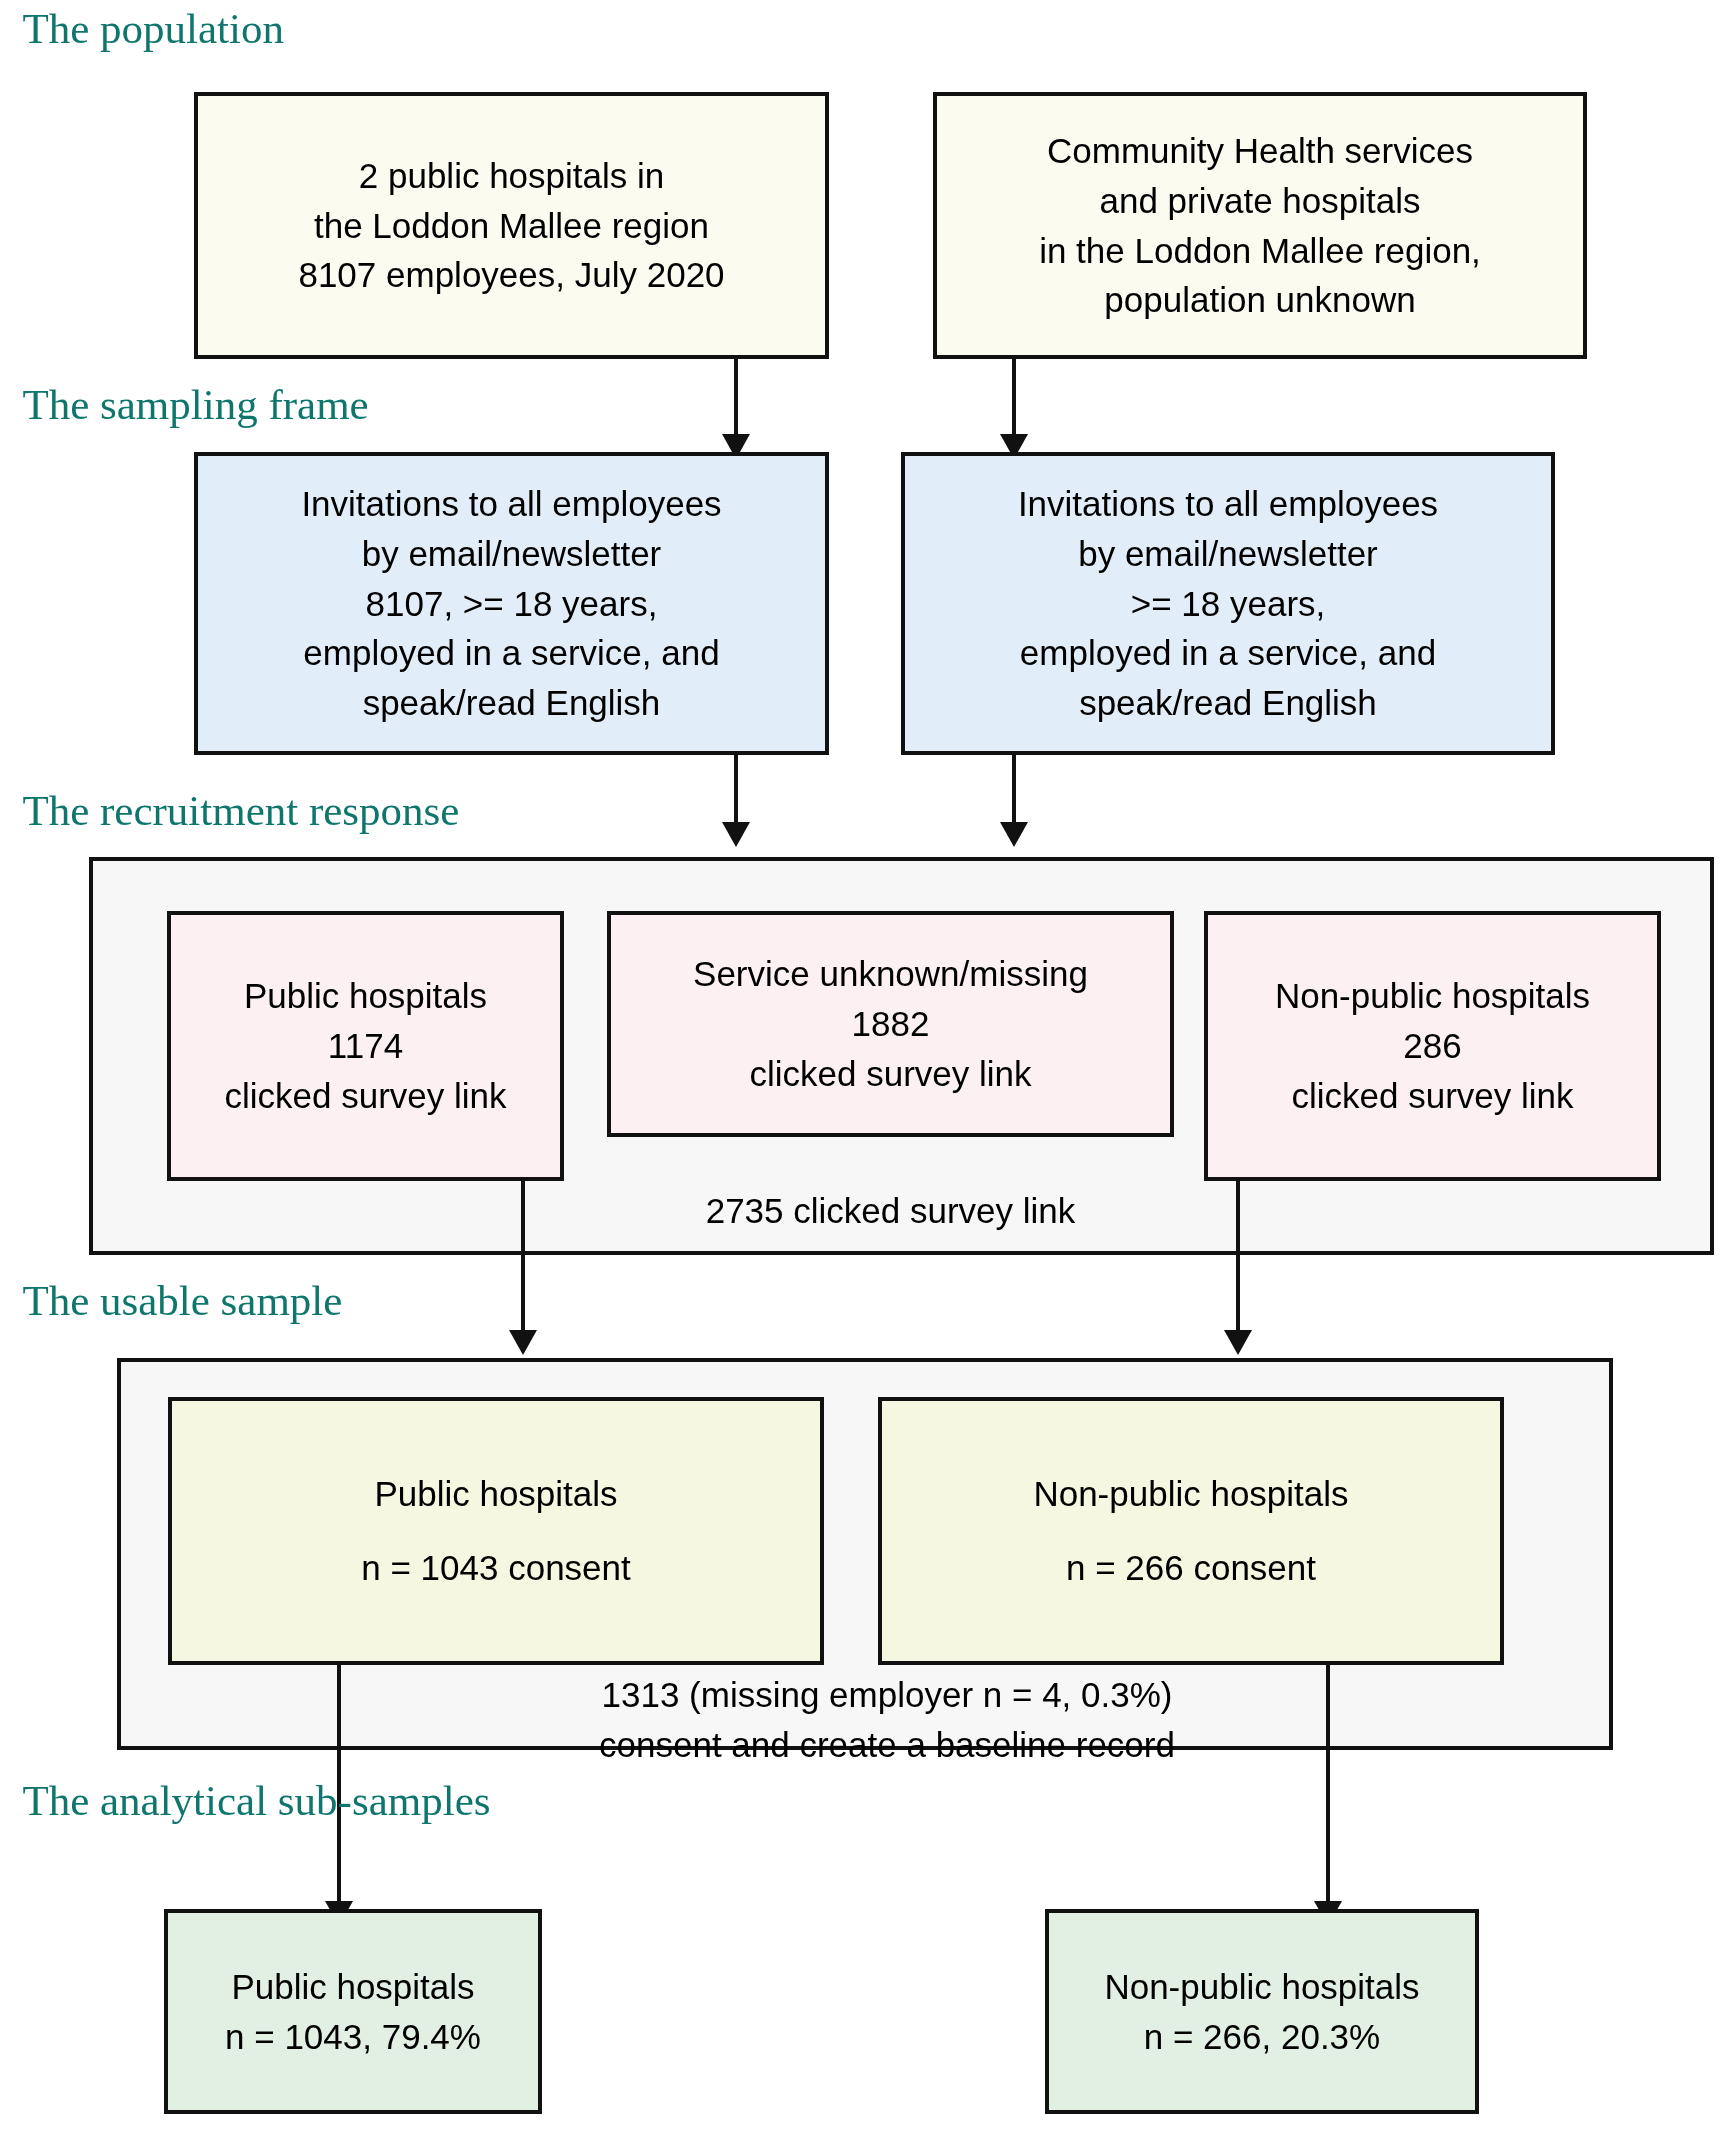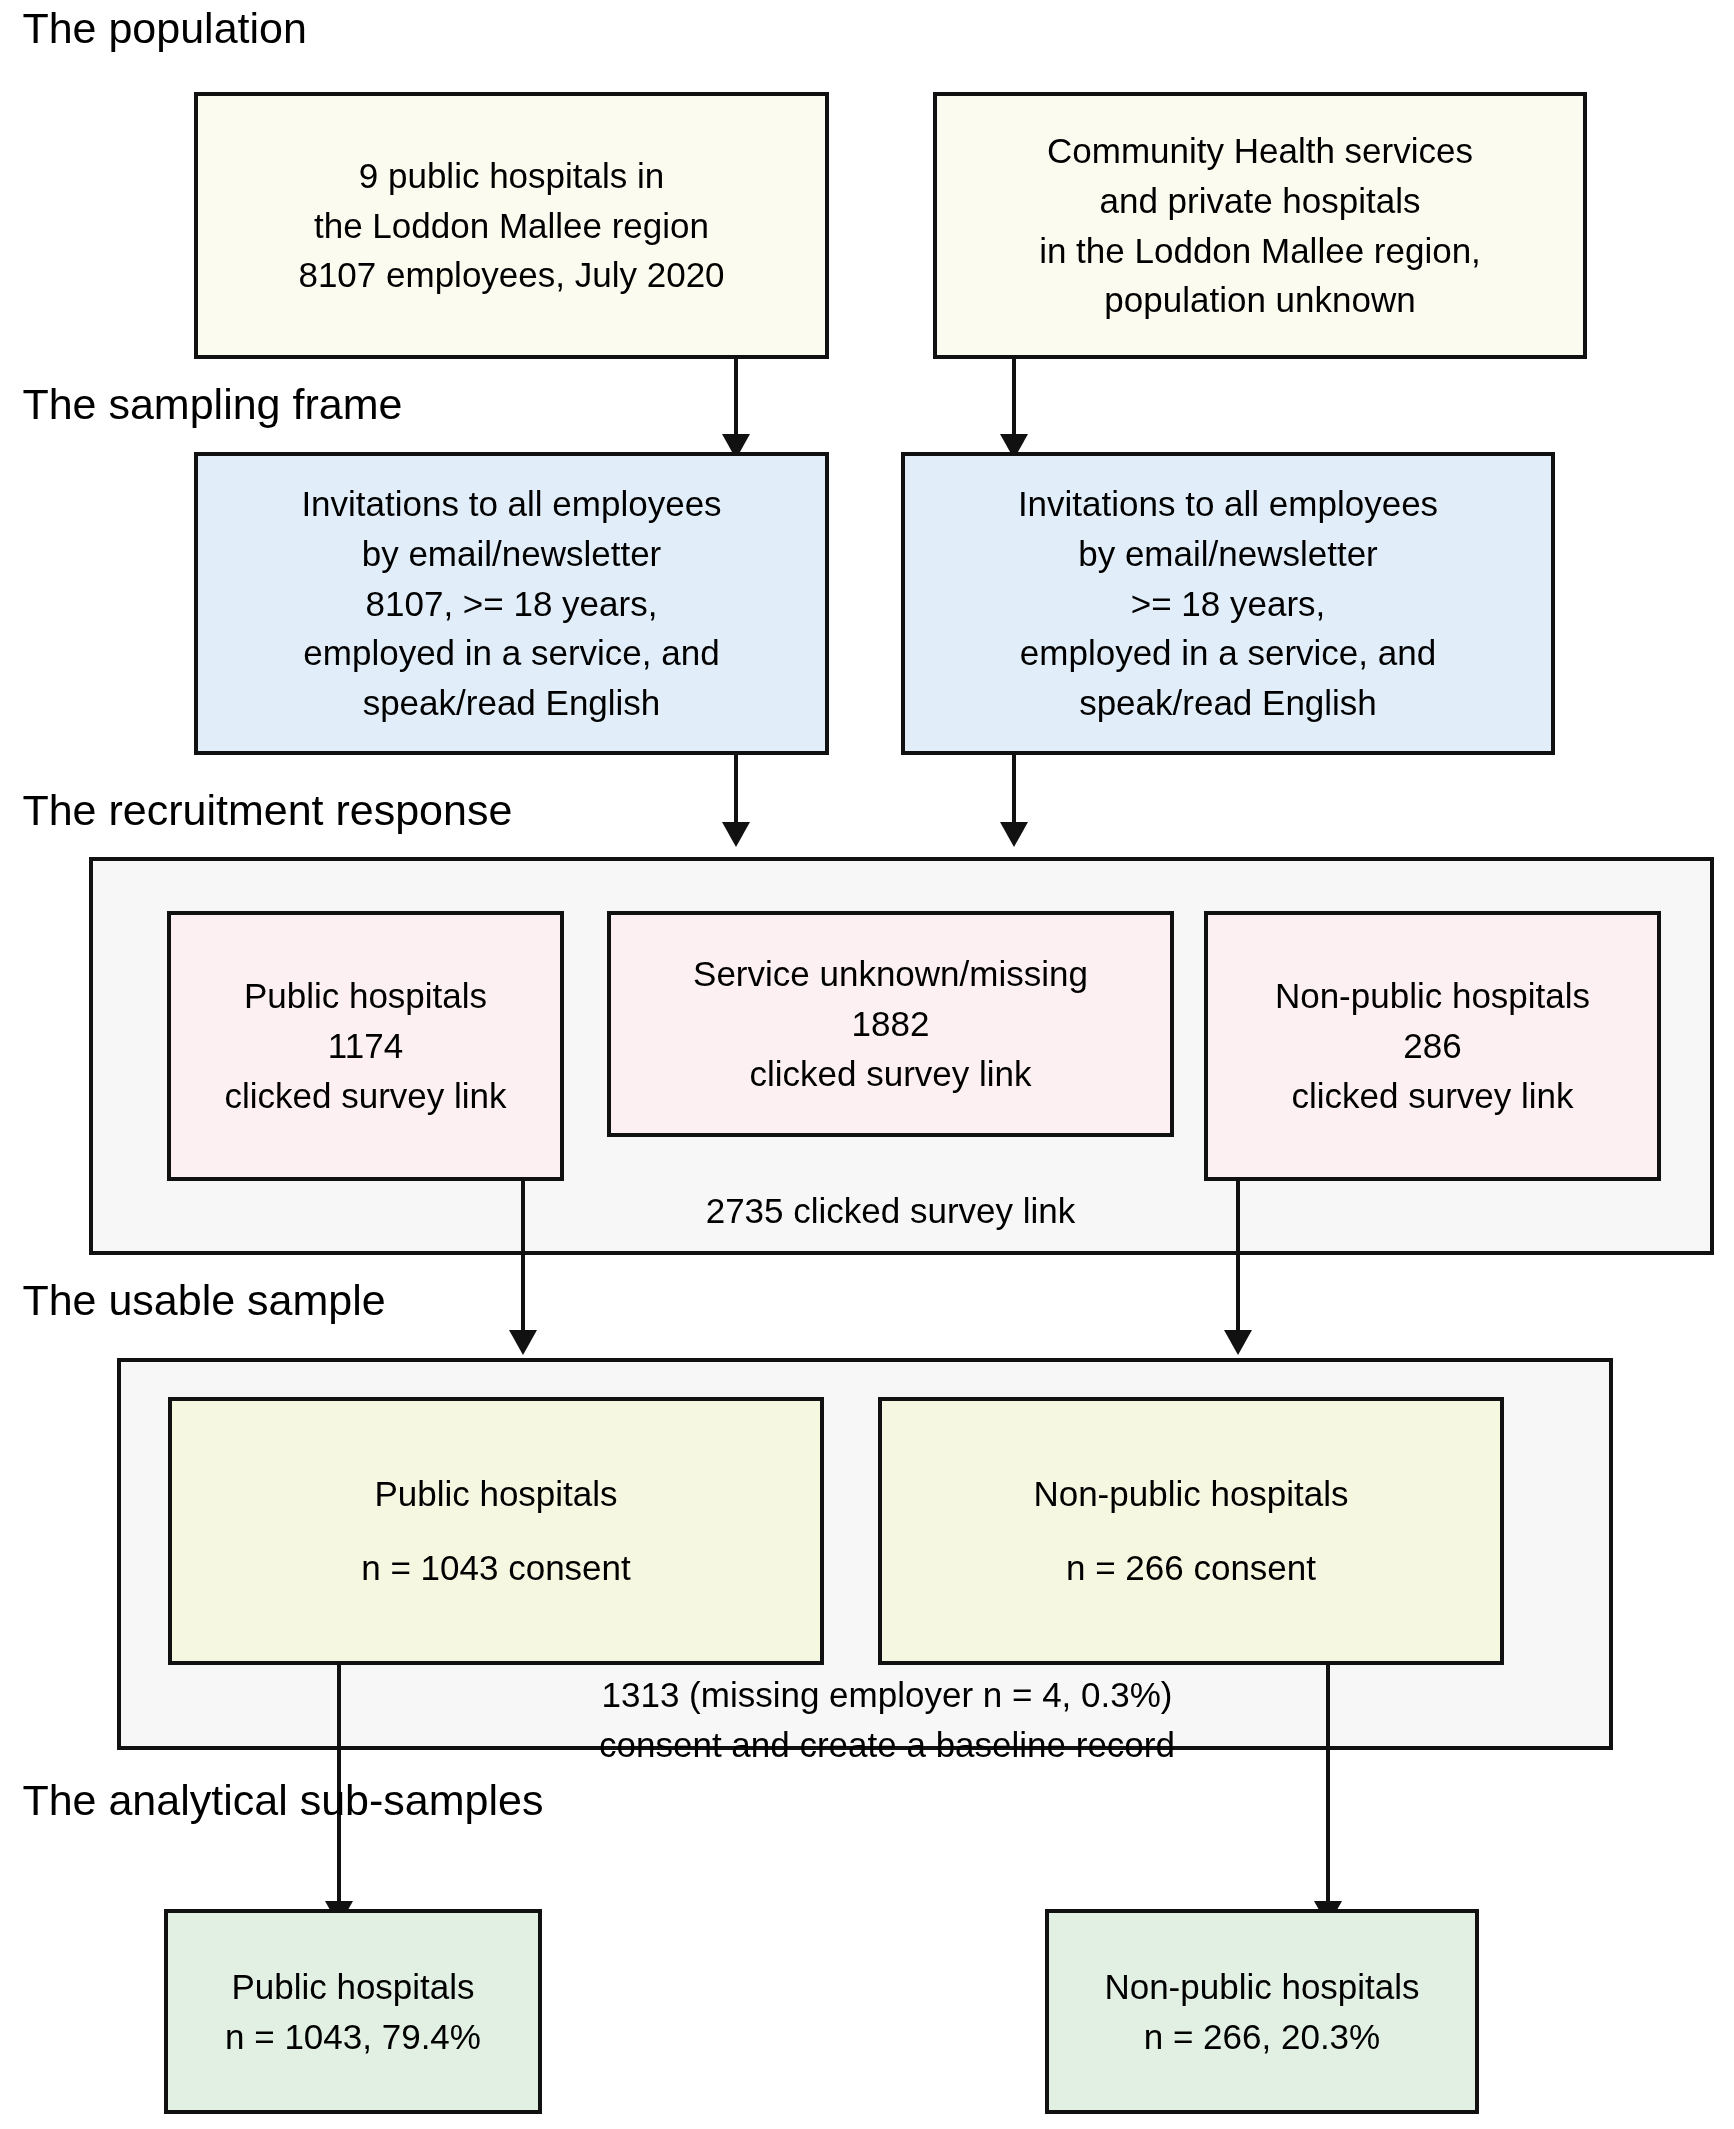--- a/index.html
+++ b/index.html
@@ -11,25 +11,25 @@
     position:relative;
     width:1734px;
     height:2129px;
     background:#ffffff;
     overflow:hidden;
   }
 
   
   .section-label{
     position:absolute;
-    color:#000000;
+    color:#0f766e;
     font-size:43px;
     line-height:1;
     white-space:nowrap;
-    font-family:Liberation Sans, sans-serif;
+    font-family:Liberation Serif, serif;
     z-index:6;
   }
 
   
   .node{
     position:absolute;
     box-sizing:border-box;
     border:4.2px solid #111111;
     display:flex;
     flex-direction:column;
@@ -93,21 +93,21 @@
 
   <div class="section-label" style="left:22.4px; top:383px;">The sampling frame</div>
 
   <div class="section-label" style="left:22.4px; top:789px;">The recruitment response</div>
 
   <div class="section-label" style="left:22.4px; top:1279px;">The usable sample</div>
 
   <div class="section-label" style="left:22.4px; top:1779px;">The analytical sub-samples</div>
 
   <div class="node fill-cream" style="left:194px; top:92px; width:635px; height:267px;">
-    <span class="line">9 public hospitals in</span>
+    <span class="line">2 public hospitals in</span>
     <span class="line">the Loddon Mallee region</span>
     <span class="line">8107 employees, July 2020</span>
   </div>
 
   <div class="node fill-cream" style="left:901px; top:92px; width:654px; height:267px;margin-left:32px;">
     <span class="line">Community Health services</span>
     <span class="line">and private hospitals</span>
     <span class="line">in the Loddon Mallee region,</span>
     <span class="line">population unknown</span>
   </div>

